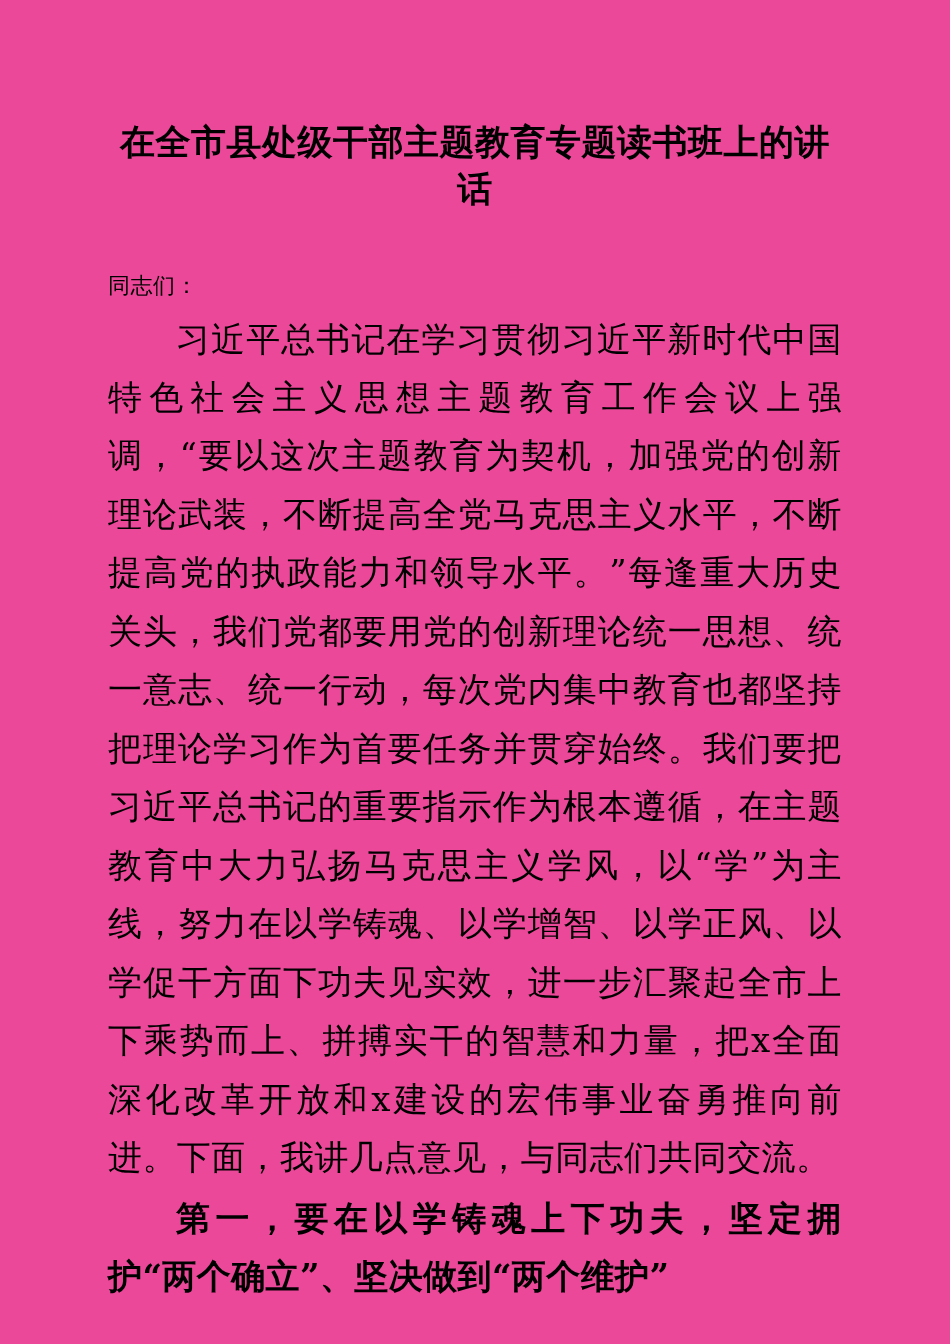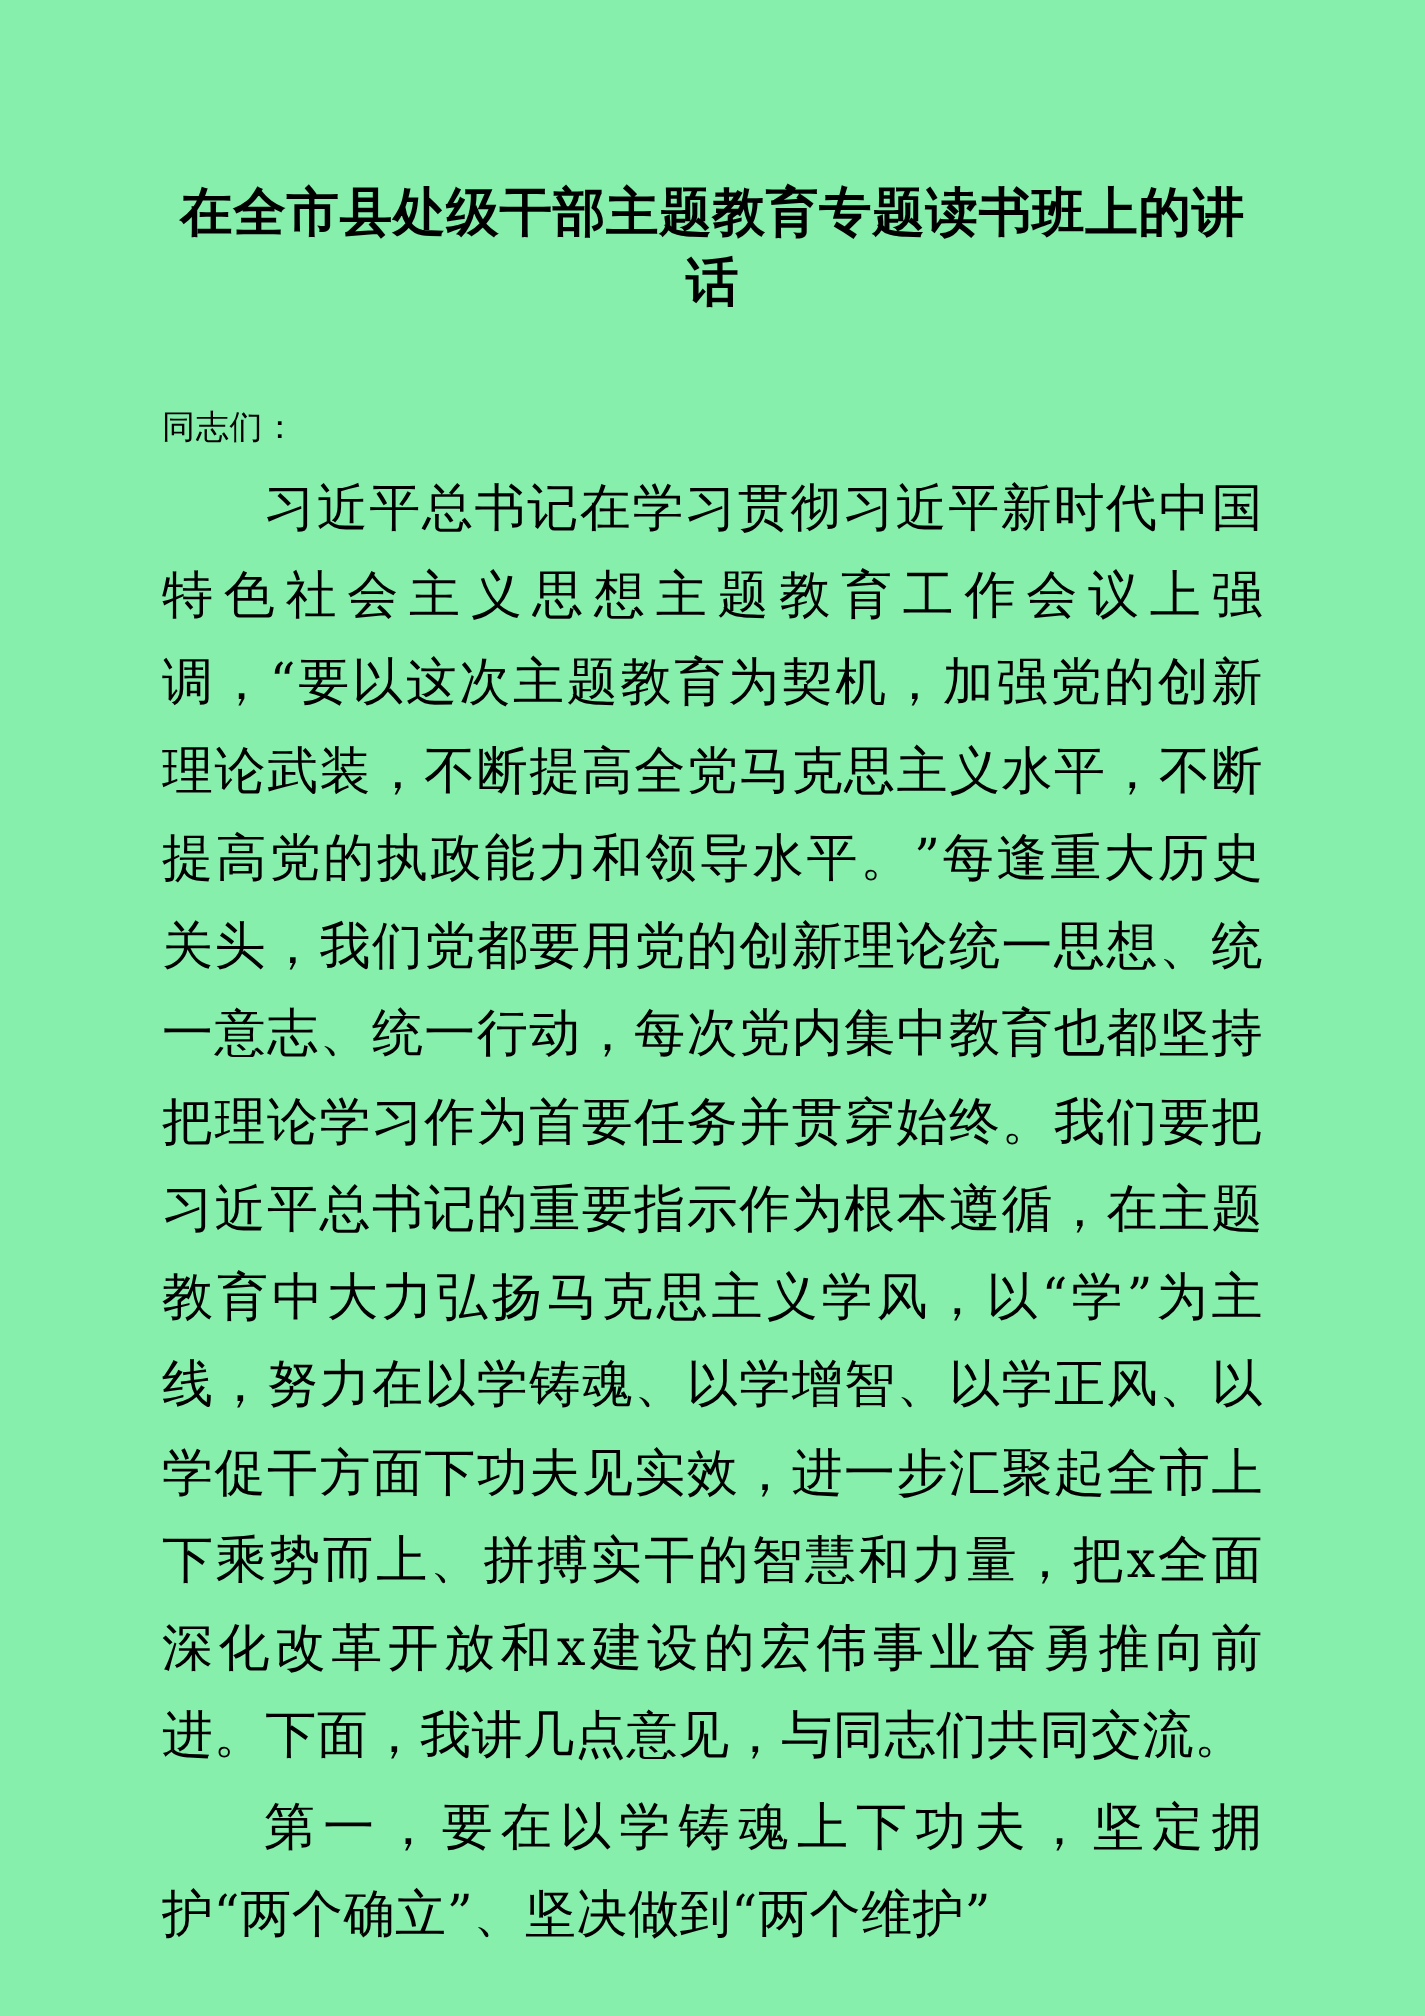--- a/index.html
+++ b/index.html
@@ -12,21 +12,21 @@
     height: 1344px;
     font-family: "DejaVu Serif", "Liberation Serif", serif;
     color: #000000;
     overflow: hidden;
   }
   .page {
     box-sizing: border-box;
     width: 950px;
     height: 1344px;
     padding: 118px 108px 60px 108px;
-    background: #86efac;
+    background: #ec4899;
   }
   .doc-title {
     font-family: "DejaVu Serif", "Liberation Serif", serif;
     font-weight: bold;
     font-size: 35px;
     line-height: 1.35;
     text-align: center;
     letter-spacing: 0.5px;
     margin: 0 0 56px 0;
   }
@@ -39,21 +39,21 @@
   p.body-par {
     font-size: 34px;
     line-height: 1.72;
     margin: 0 0 2px 0;
     text-indent: 2em;
     text-align: justify;
     text-justify: inter-ideograph;
     letter-spacing: 0.4px;
   }
   p.body-par.bold {
-    font-weight: normal;
+    font-weight: bold;
   }
 </style>
 </head>
 <body>
 
 <div class="page">
 
   <h1 class="doc-title">在全市县处级干部主题教育专题读书班上的讲话</h1>
 
   <p class="salutation">同志们：</p>

